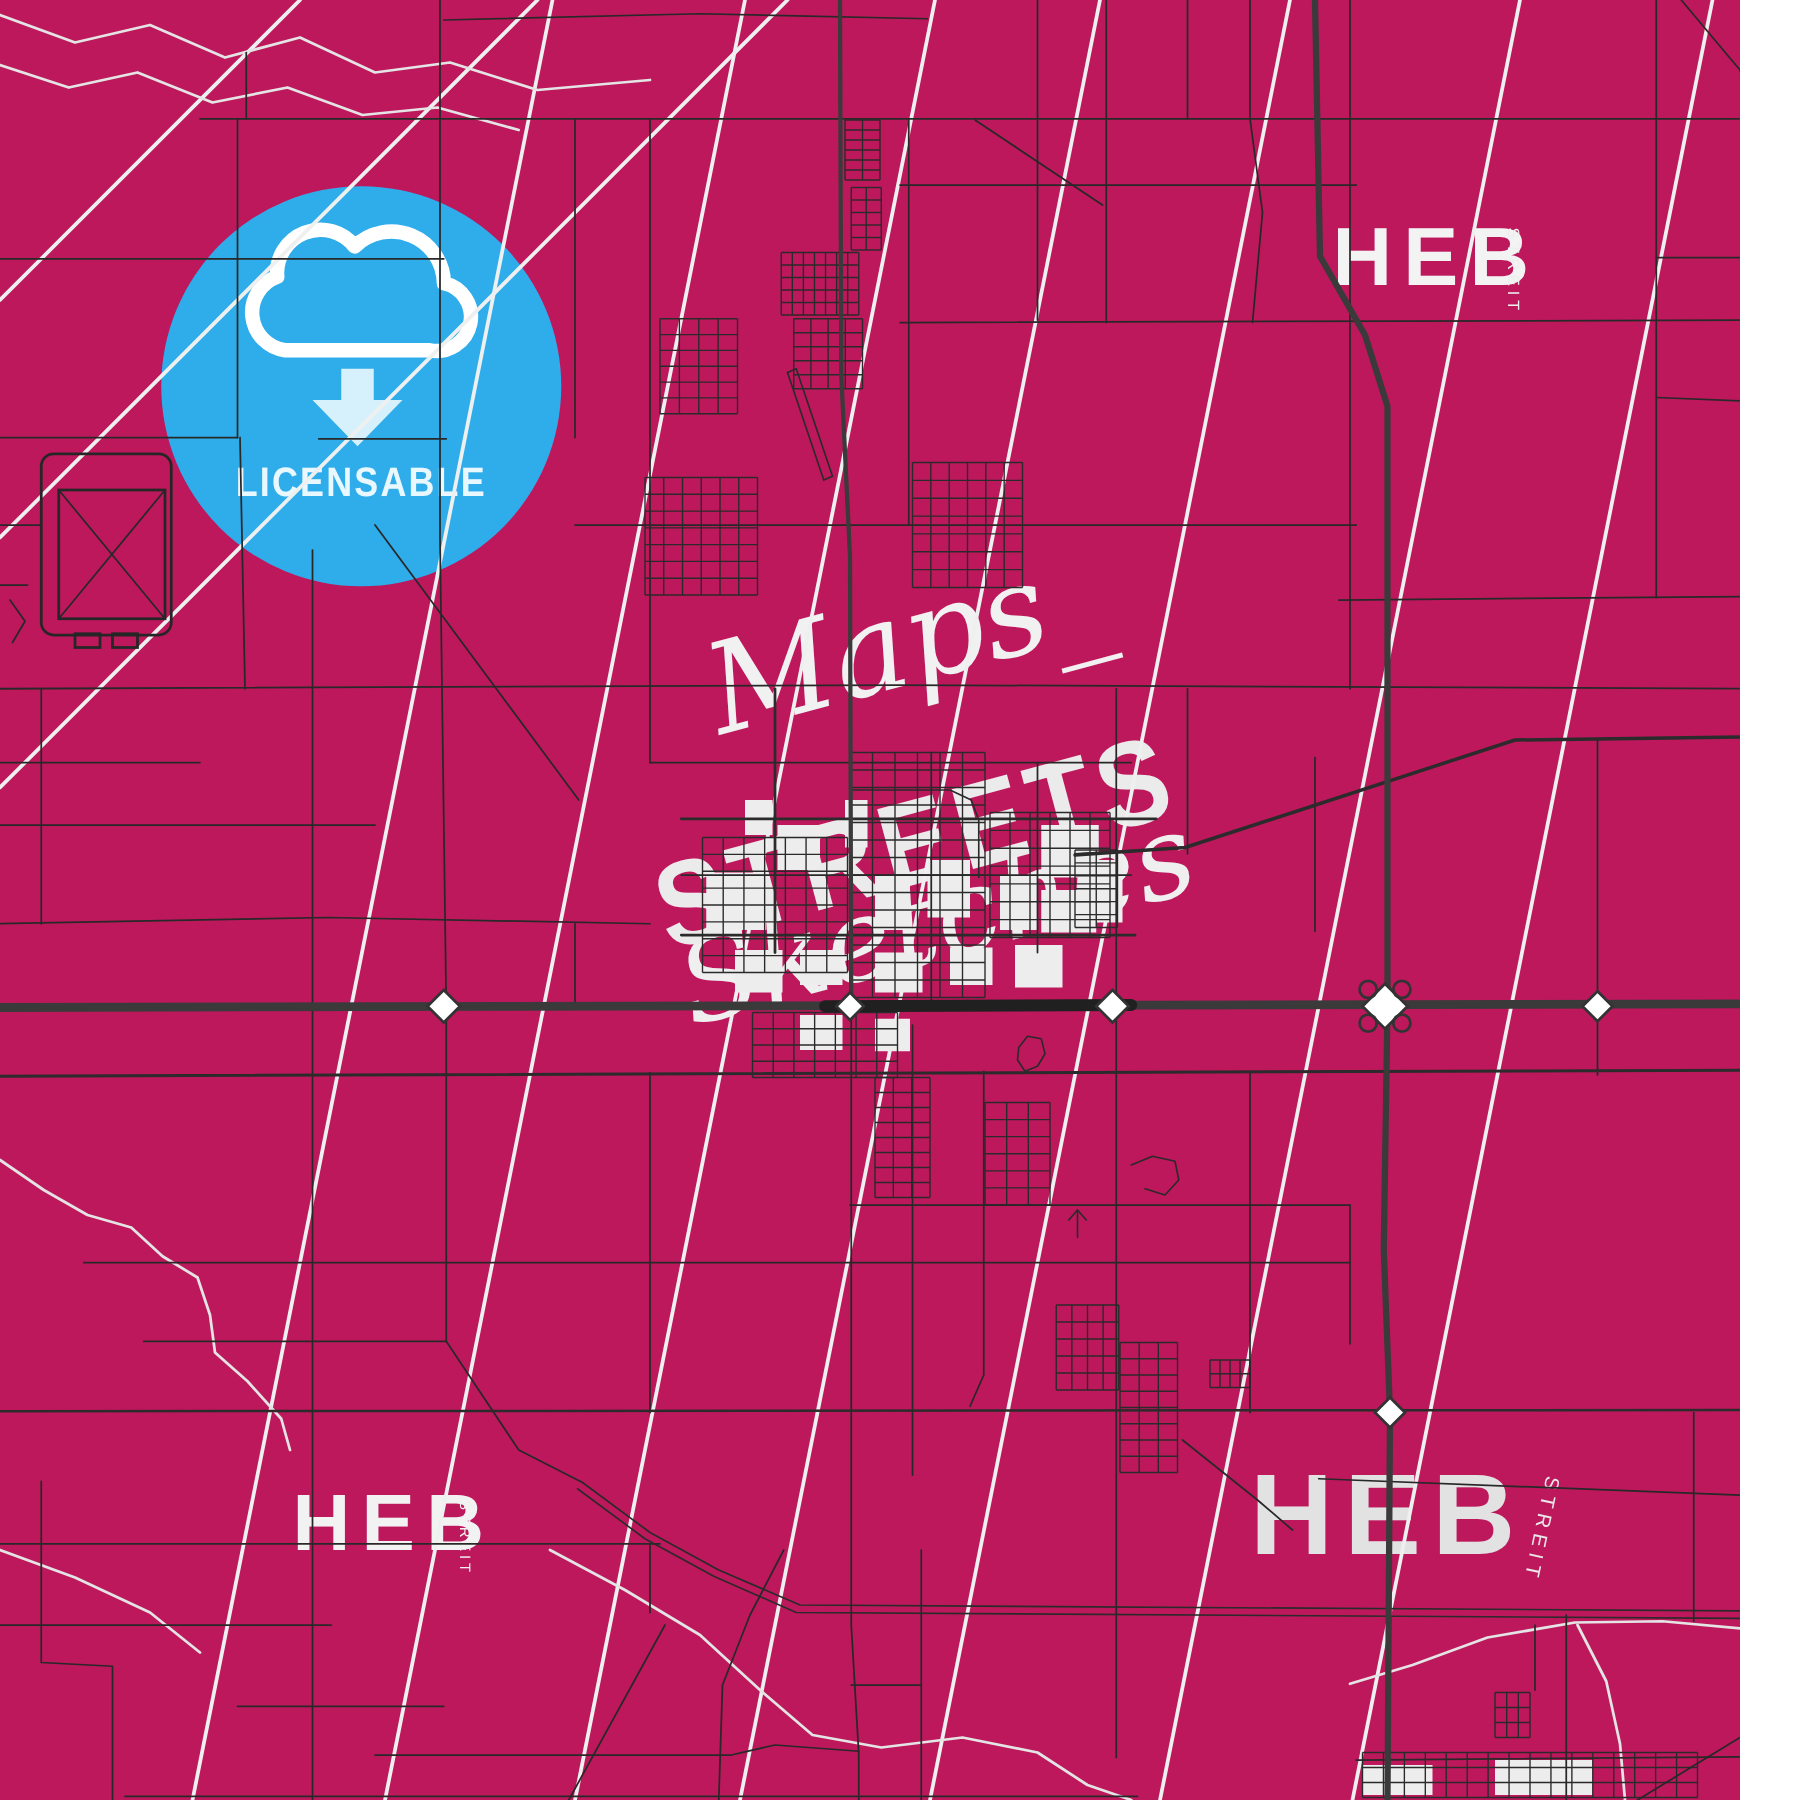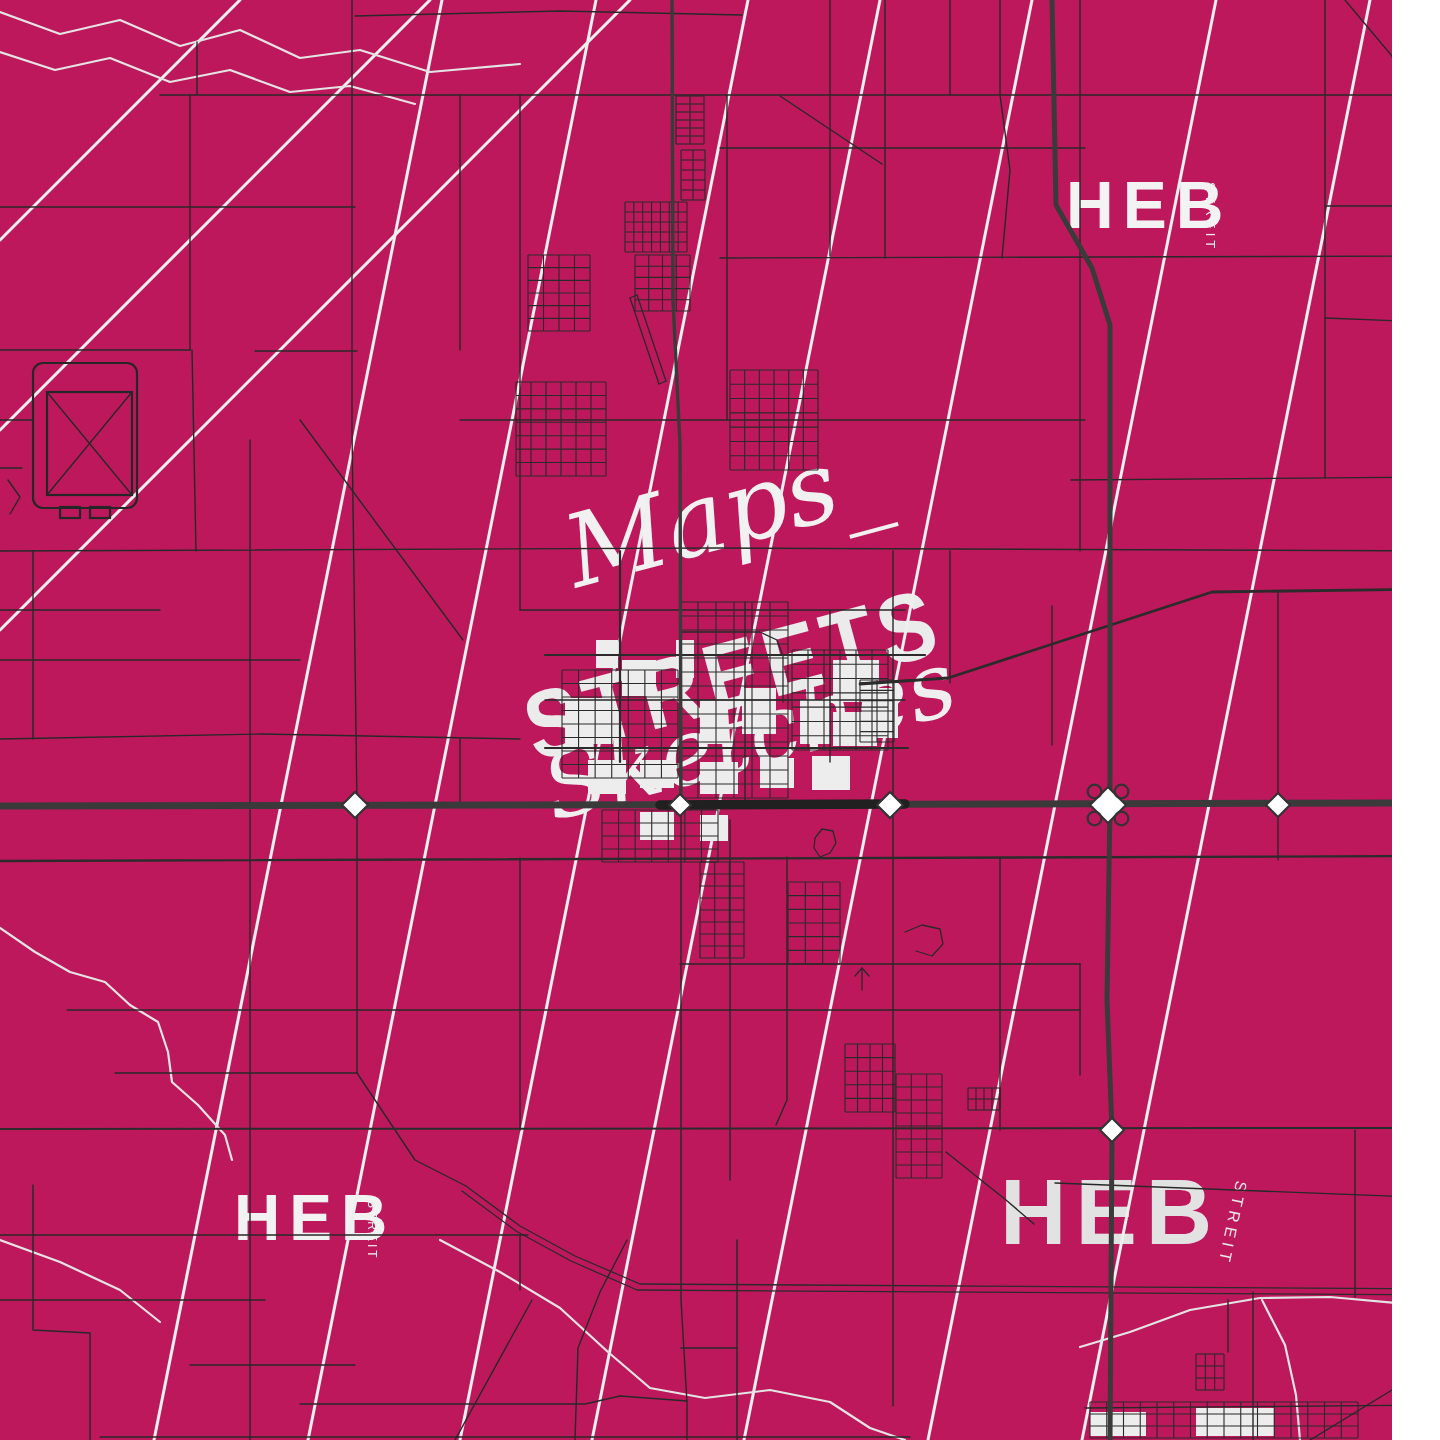--- a/index.html
+++ b/index.html
@@ -45,20 +45,30 @@
   <div class="wm" id="streit-bl">STREIT</div>
   <div class="wm heb" id="heb-br">HEB</div>
   <div class="wm" id="streit-br">STREIT</div>
 
   <div class="wm" id="wm-center">
     <div class="script" id="wm-line1">Maps_</div>
     <div id="wm-line2">STREETS</div>
     <div class="script" id="wm-line3">Sketches</div>
   </div>
 
+  <div id="badge" style="background: rgb(47, 173, 234);">
+    <svg id="badge-cloud" width="210" height="126" viewBox="0 0 200 120">
+      <path d="M 42 104 H 152 A 26 26 0 0 0 163 53 A 40 40 0 0 0 95 25 A 33 33 0 0 0 36 48 A 29 29 0 0 0 42 104 Z" fill="none" stroke="#ffffff" stroke-width="11" stroke-linejoin="round" stroke-linecap="round"></path>
+    </svg>
+    <div id="badge-arrow">
+      <div class="arrow-stem"></div>
+      <div class="arrow-head"></div>
+    </div>
+    <div id="badge-label">LICENSABLE</div>
+  </div>
 
   <svg id="map-svg" width="1440" height="1440" viewBox="0 0 1440 1440">
       <g>
         <polyline points="442,0 154,1440" fill="none" stroke="#eef0f0" stroke-width="3" stroke-linecap="round" stroke-linejoin="round"></polyline>
         <polyline points="596,0 308,1440" fill="none" stroke="#eef0f0" stroke-width="3" stroke-linecap="round" stroke-linejoin="round"></polyline>
         <polyline points="748,0 460,1440" fill="none" stroke="#eef0f0" stroke-width="3" stroke-linecap="round" stroke-linejoin="round"></polyline>
         <polyline points="880,0 592,1440" fill="none" stroke="#eef0f0" stroke-width="3" stroke-linecap="round" stroke-linejoin="round"></polyline>
         <polyline points="1032,0 744,1440" fill="none" stroke="#eef0f0" stroke-width="3" stroke-linecap="round" stroke-linejoin="round"></polyline>
         <polyline points="1216,0 928,1440" fill="none" stroke="#eef0f0" stroke-width="3" stroke-linecap="round" stroke-linejoin="round"></polyline>
         <polyline points="1370,0 1082,1440" fill="none" stroke="#eef0f0" stroke-width="3" stroke-linecap="round" stroke-linejoin="round"></polyline>

